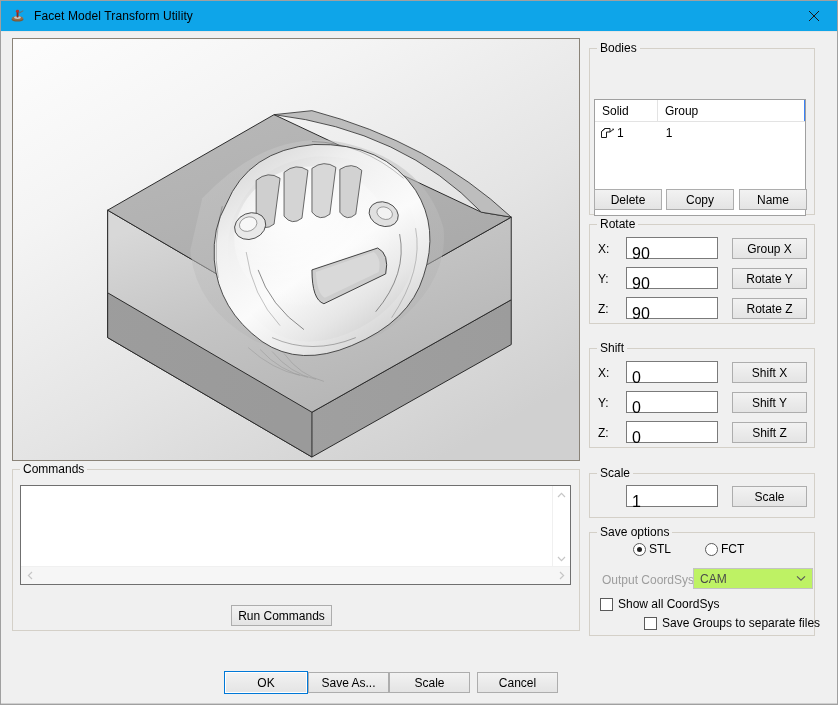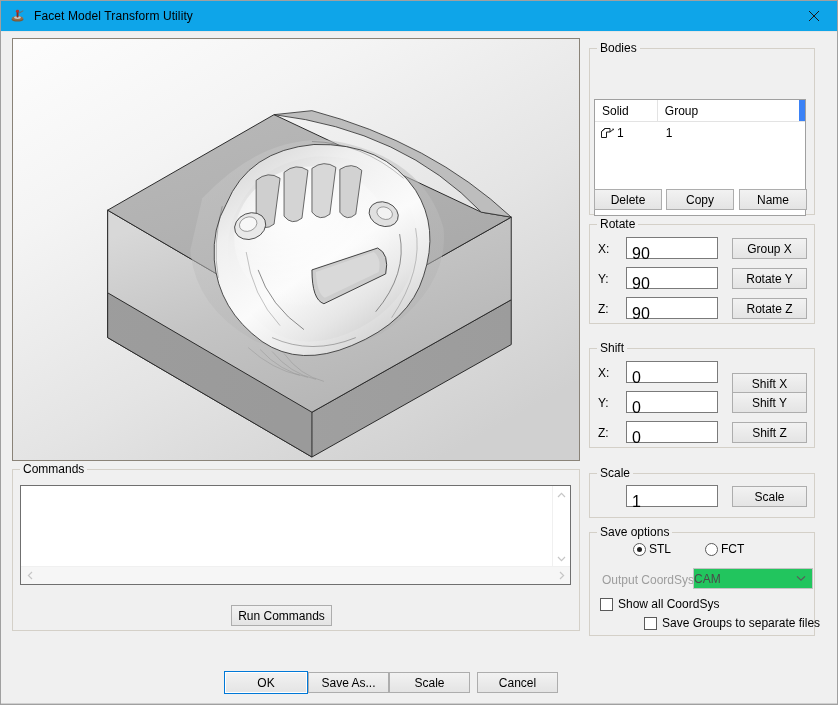--- a/index.html
+++ b/index.html
@@ -129,21 +129,21 @@
     position: relative;
   }
   .lv-col {
     font-size: 12px; color: #000;
     padding-left: 7px;
     box-sizing: border-box;
     height: 21px;
     display: flex; align-items: center;
   }
   .lv-col.c1 { width: 64px; border-right: 1px solid #e3e3e3; }
-  .lv-col.c2 { width: 150px; border-right: 6px solid #3b82f6; }
+  .lv-col.c2 { width: 150px; border-right: 1px solid #3b82f6; }
   .lv-row {
     height: 22px;
     display: flex; align-items: center;
     position: relative;
   }
   .lv-cell {
     font-size: 12px; color: #000;
     box-sizing: border-box;
     height: 22px;
     display: flex; align-items: center;
@@ -230,25 +230,26 @@
     box-sizing: border-box;
     flex: 0 0 auto;
     margin-right: 5px;
   }
   .radio span, .check span { font-size: 12px; color: #000; white-space: nowrap; }
 
   
   .combo {
     position: absolute;
     border: 1px solid #c3c3c3;
-    background: #22c55e;
+    background: #bef264;
     box-sizing: border-box;
     display: flex; align-items: center;
     font-size: 12px;
     color: #3f3f3f;
+    padding-left: 6px;
     cursor: default;
     user-select: none;
   }
   .combo .arrow {
     position: absolute; right: 0; top: 0; bottom: 0;
     width: 22px;
     display: flex; align-items: center; justify-content: center;
     color: #5a5a5a;
     font-size: 9px;
   }
@@ -463,21 +464,21 @@
   <div class="lbl" style="left:597px; top:301px;">Z:</div>
   <div class="txt" style="left:625px; top:296px; width:92px; height:22px;">90</div>
   <div class="btn" style="left:731px; top:297px; width:75px; height:21px;">Rotate Z</div>
 
   <div class="groupbox" style="left:588px; top:347px; width:226px; height:100px;">
     <div class="gb-title">Shift</div>
   </div>
 
   <div class="lbl" style="left:597px; top:365px;">X:</div>
   <div class="txt" style="left:625px; top:360px; width:92px; height:22px;">0</div>
-  <div class="btn" style="left:731px; top:372px; width:75px; height:21px;">Shift X</div>
+  <div class="btn" style="left:731px; top:361px; width:75px; height:21px;">Shift X</div>
 
   <div class="lbl" style="left:597px; top:395px;">Y:</div>
   <div class="txt" style="left:625px; top:390px; width:92px; height:22px;">0</div>
   <div class="btn" style="left:731px; top:391px; width:75px; height:21px;">Shift Y</div>
 
   <div class="lbl" style="left:597px; top:425px;">Z:</div>
   <div class="txt" style="left:625px; top:420px; width:92px; height:22px;">0</div>
   <div class="btn" style="left:731px; top:421px; width:75px; height:21px;">Shift Z</div>
 
   <div class="groupbox" style="left:588px; top:472px; width:226px; height:45px;">

